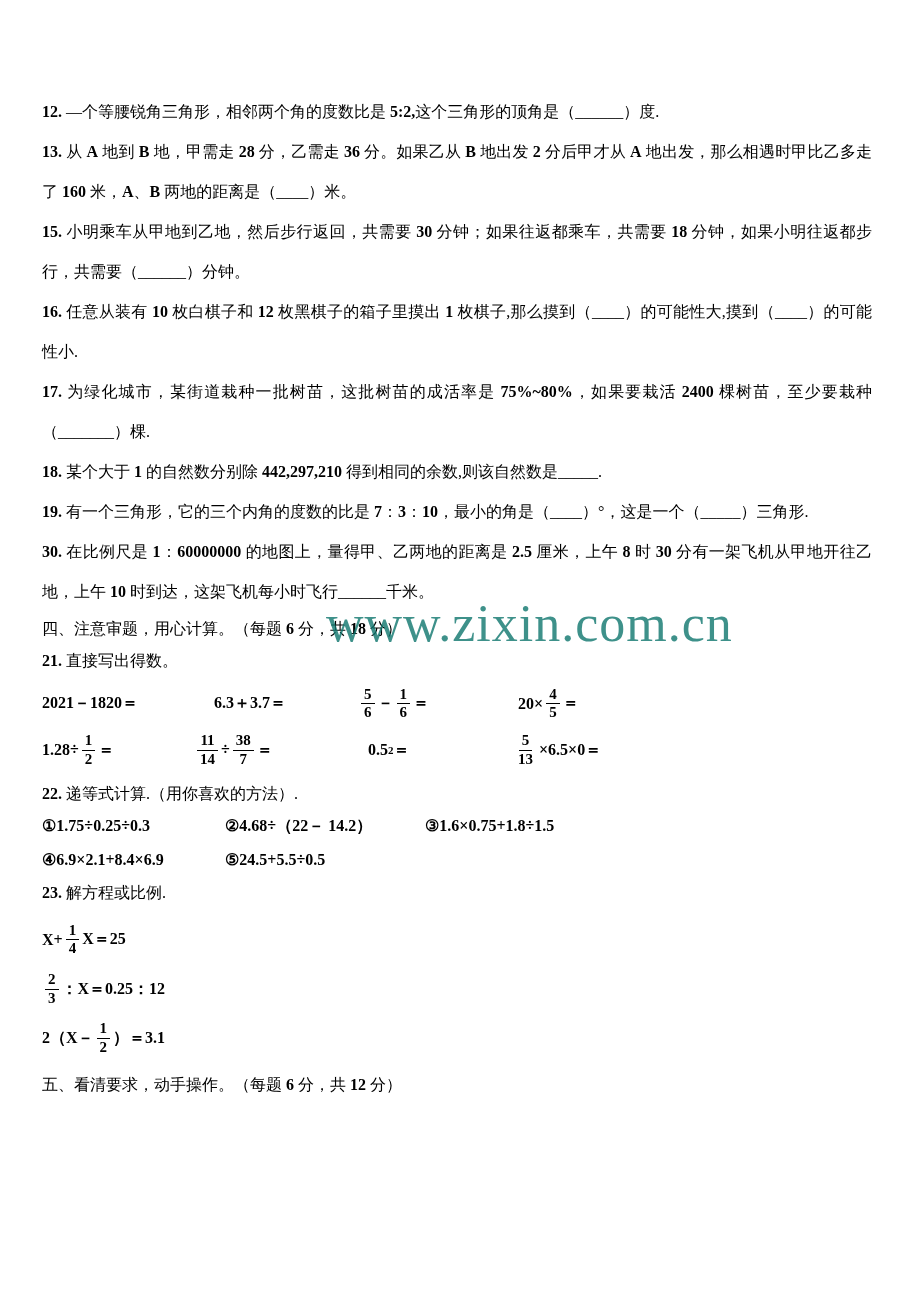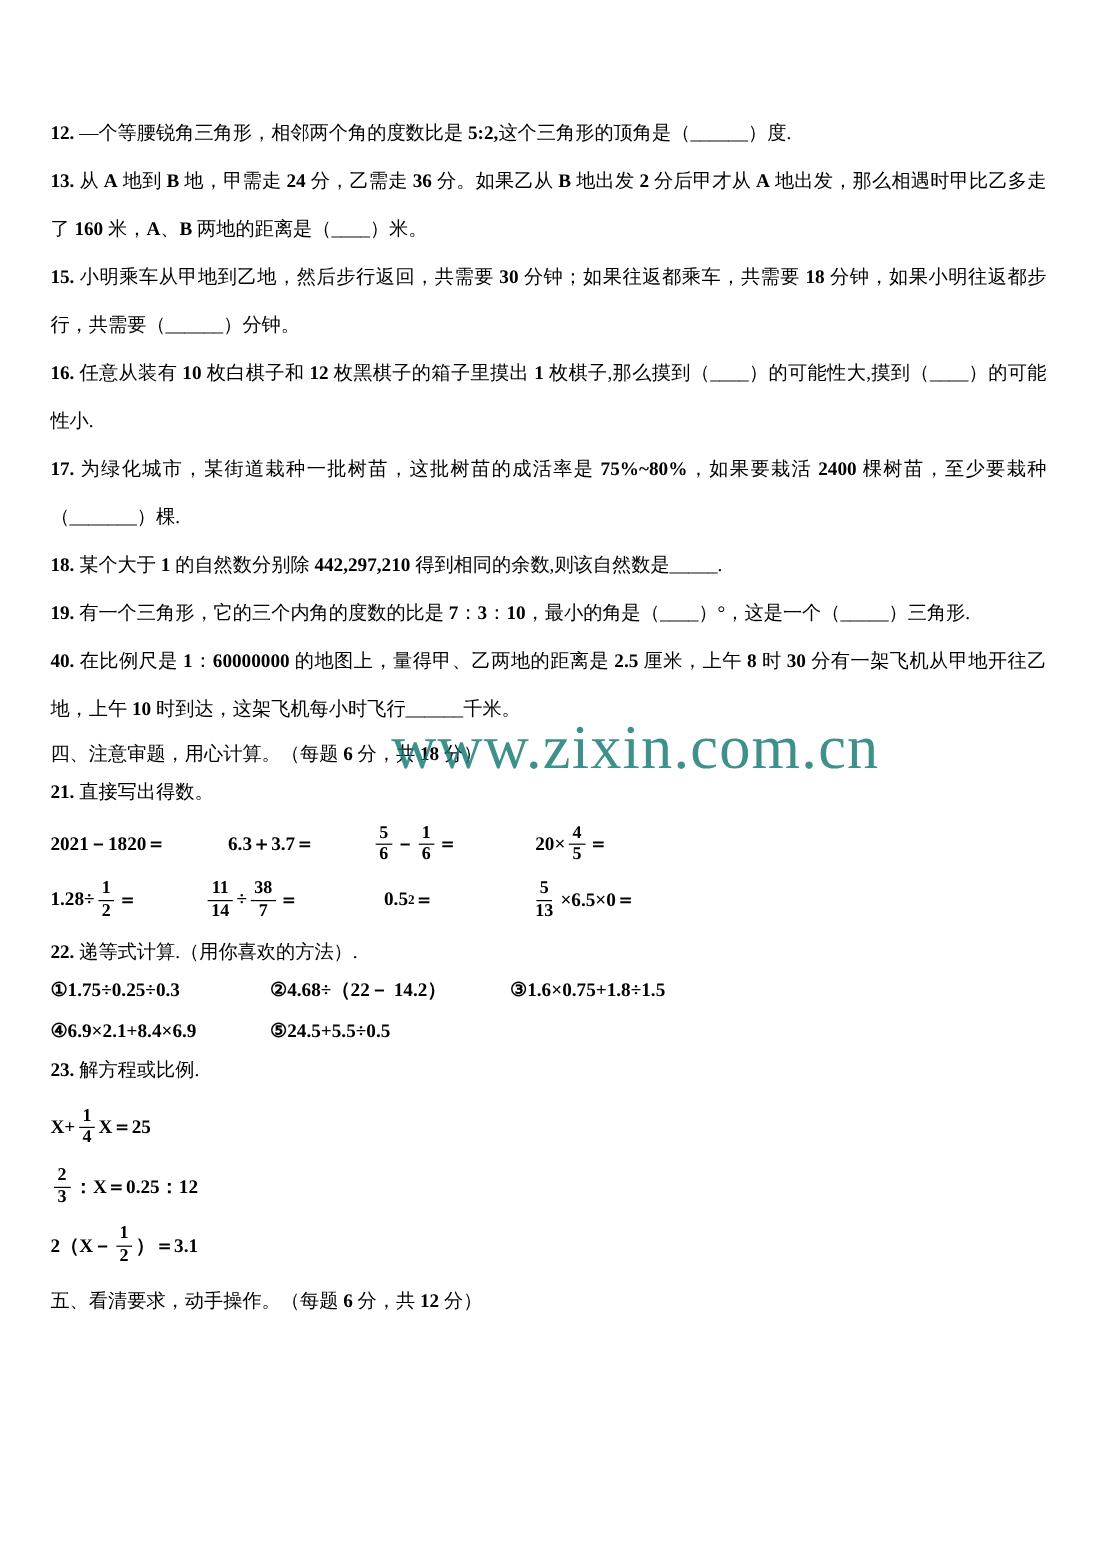--- a/index.html
+++ b/index.html
@@ -19,21 +19,21 @@
     .qt { line-height: 1.9; margin-top: 2px; }
     b { font-weight: bold; }
     .frac {
       display: inline-flex; flex-direction: column; align-items: center;
       vertical-align: middle; margin: 0 3px; line-height: 1.18; font-size: 15px;
       text-align: center;
     }
     .frac .num { display: block; border-bottom: 1px solid #000; padding: 0 3px; }
     .frac .den { display: block; padding: 0 3px; }
     sup { font-size: 11px; vertical-align: super; line-height: 0; }
-    .calc-row { display: flex; align-items: center; font-weight: bold; margin: 9px 0 10px; }
+    .calc-row { display: flex; align-items: center; font-weight: bold; margin: 9px 0 10px; gap: 24px; }
     .calc-line { display: flex; font-weight: bold; line-height: 2.1; }
     .eq { font-weight: bold; margin: 13px 0; display: flex; align-items: center; }
     .cell { display: inline-flex; align-items: center; white-space: nowrap; }
     .r1 .cell:nth-child(1) { width: 148px; }
     .r1 .cell:nth-child(2) { width: 120px; }
     .r1 .cell:nth-child(3) { width: 136px; }
     .r2 .cell:nth-child(1) { width: 128px; }
     .r2 .cell:nth-child(2) { width: 150px; }
     .r2 .cell:nth-child(3) { width: 120px; }
     .calc-line .cell:nth-child(1) { width: 183px; }
@@ -44,27 +44,27 @@
       letter-spacing: 1px; z-index: 2; pointer-events: none;
       font-family: "Liberation Serif", "DejaVu Serif", serif;
     }
   </style>
 </head>
 <body>
 
 <div class="page">
   <div class="content">
       <div class="q"><span class="txt"><b>12.</b> —个等腰锐角三角形，相邻两个角的度数比是 <b>5:2,</b>这个三角形的顶角是（______）度.</span></div>
-      <div class="q"><span class="txt"><b>13.</b> 从 <b>A</b> 地到 <b>B</b> 地，甲需走 <b>24</b> 分，乙需走 <b>36</b> 分。如果乙从 <b>B</b> 地出发 <b>2</b> 分后甲才从 <b>A</b> 地出发，那么相遇时甲比乙多走了 <b>160</b> 米，<b>A</b>、<b>B</b> 两地的距离是（____）米。</span></div>
+      <div class="q"><span class="txt"><b>13.</b> 从 <b>A</b> 地到 <b>B</b> 地，甲需走 <b>28</b> 分，乙需走 <b>36</b> 分。如果乙从 <b>B</b> 地出发 <b>2</b> 分后甲才从 <b>A</b> 地出发，那么相遇时甲比乙多走了 <b>160</b> 米，<b>A</b>、<b>B</b> 两地的距离是（____）米。</span></div>
       <div class="q"><span class="txt"><b>15.</b> 小明乘车从甲地到乙地，然后步行返回，共需要 <b>30</b> 分钟；如果往返都乘车，共需要 <b>18</b> 分钟，如果小明往返都步行，共需要（______）分钟。</span></div>
       <div class="q"><span class="txt"><b>16.</b> 任意从装有 <b>10</b> 枚白棋子和 <b>12</b> 枚黑棋子的箱子里摸出 <b>1</b> 枚棋子,那么摸到（____）的可能性大,摸到（____）的可能性小.</span></div>
       <div class="q"><span class="txt"><b>17.</b> 为绿化城市，某街道栽种一批树苗，这批树苗的成活率是 <b>75%~80%</b>，如果要栽活 <b>2400</b> 棵树苗，至少要栽种 （_______）棵.</span></div>
       <div class="q"><span class="txt"><b>18.</b> 某个大于 <b>1</b> 的自然数分别除 <b>442,297,210</b> 得到相同的余数,则该自然数是_____.</span></div>
       <div class="q"><span class="txt"><b>19.</b> 有一个三角形，它的三个内角的度数的比是 <b>7</b>：<b>3</b>：<b>10</b>，最小的角是（____）°，这是一个（_____）三角形.</span></div>
-      <div class="q"><span class="txt"><b>40.</b> 在比例尺是 <b>1</b>：<b>60000000</b> 的地图上，量得甲、乙两地的距离是 <b>2.5</b> 厘米，上午 <b>8</b> 时 <b>30</b> 分有一架飞机从甲地开往乙地，上午 <b>10</b> 时到达，这架飞机每小时飞行______千米。</span></div>
+      <div class="q"><span class="txt"><b>30.</b> 在比例尺是 <b>1</b>：<b>60000000</b> 的地图上，量得甲、乙两地的距离是 <b>2.5</b> 厘米，上午 <b>8</b> 时 <b>30</b> 分有一架飞机从甲地开往乙地，上午 <b>10</b> 时到达，这架飞机每小时飞行______千米。</span></div>
       <div class="sec"><span class="txt">四、注意审题，用心计算。（每题 <b>6</b> 分，共 <b>18</b> 分）</span></div>
       <div class="qt"><span class="txt"><b>21.</b> 直接写出得数。</span></div>
       <div class="calc-row r1">
         <span class="cell">
           <span class="txt">2021－1820＝</span>
         </span>
         <span class="cell">
           <span class="txt">6.3＋3.7＝</span>
         </span>
         <span class="cell">

